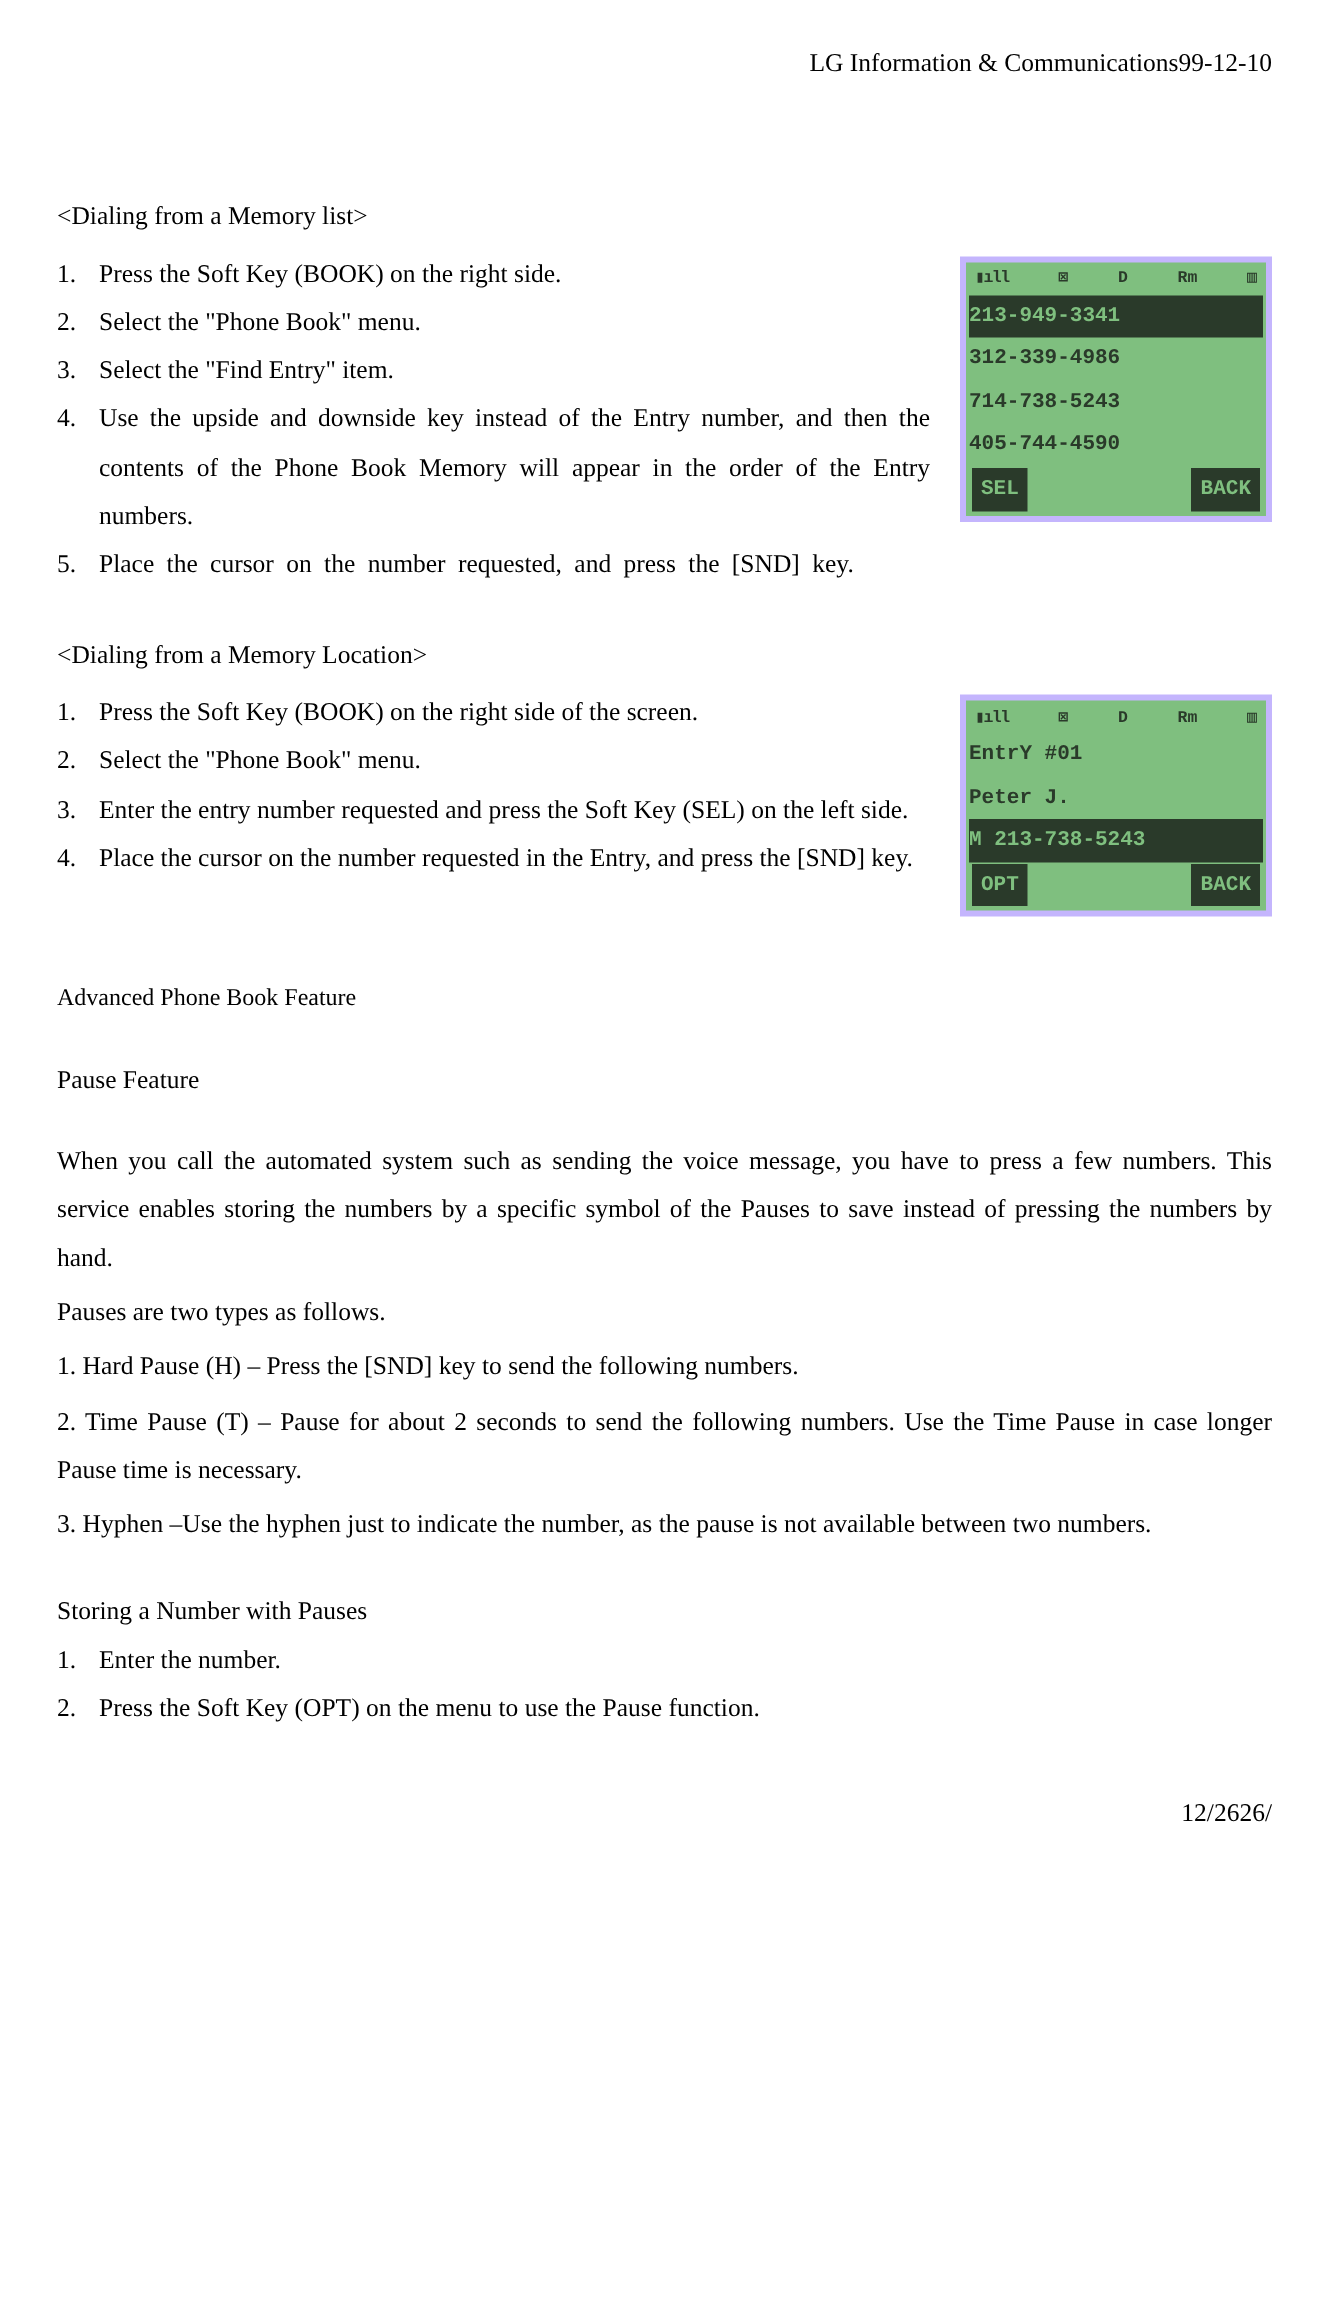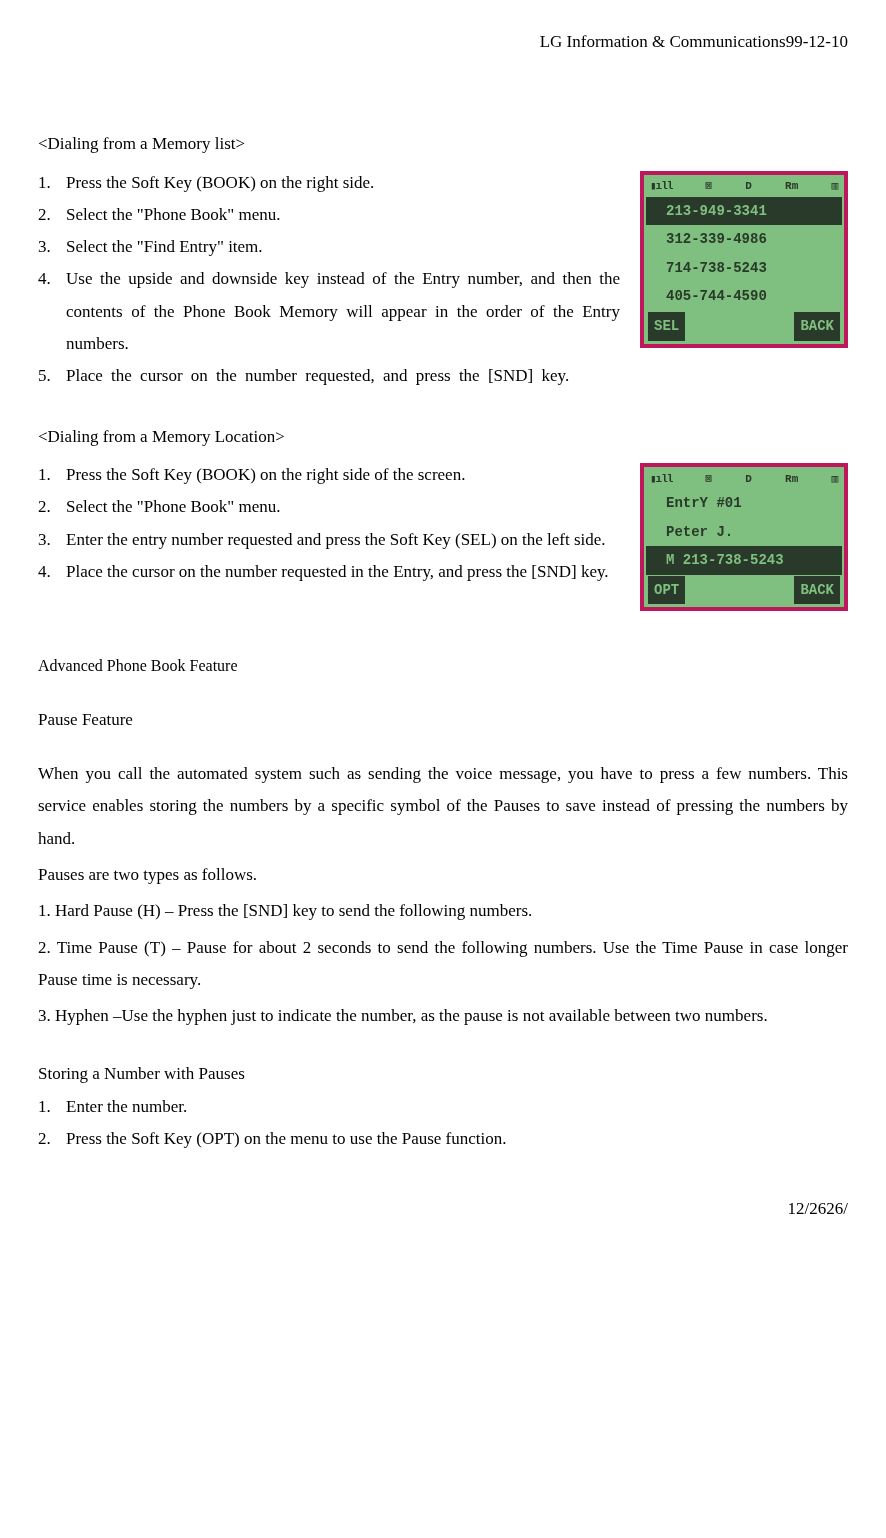--- a/index.html
+++ b/index.html
@@ -19,21 +19,21 @@
     margin-bottom: 70px;
   }
   .content-row {
     display: flex;
     gap: 20px;
     align-items: flex-start;
   }
   .text-col { flex: 1; }
   .screen-col { flex: 0 0 auto; }
   .phone-screen {
-    background: #be185d;
+    background: #c4b5fd;
     padding: 4px;
     width: 200px;
     margin-top: 4px;
   }
   .screen-inner {
     background: #7fbf7f;
     color: #2a3a2a;
     font-family: "Courier New", monospace;
     font-weight: bold;
     font-size: 14px;
@@ -43,21 +43,21 @@
     display: flex;
     justify-content: space-between;
     align-items: center;
     padding: 2px 4px;
     font-size: 11px;
     height: 16px;
   }
   .status-bar span { display:inline-block; }
   .sig { letter-spacing:-1px; }
   .screen-line {
-    padding: 1px 20px;
+    padding: 1px 0;
     white-space: nowrap;
   }
   .screen-line.inv {
     background: #2a3a2a;
     color: #7fbf7f;
   }
   .soft-keys {
     display: flex;
     justify-content: space-between;
     padding: 1px 2px;

